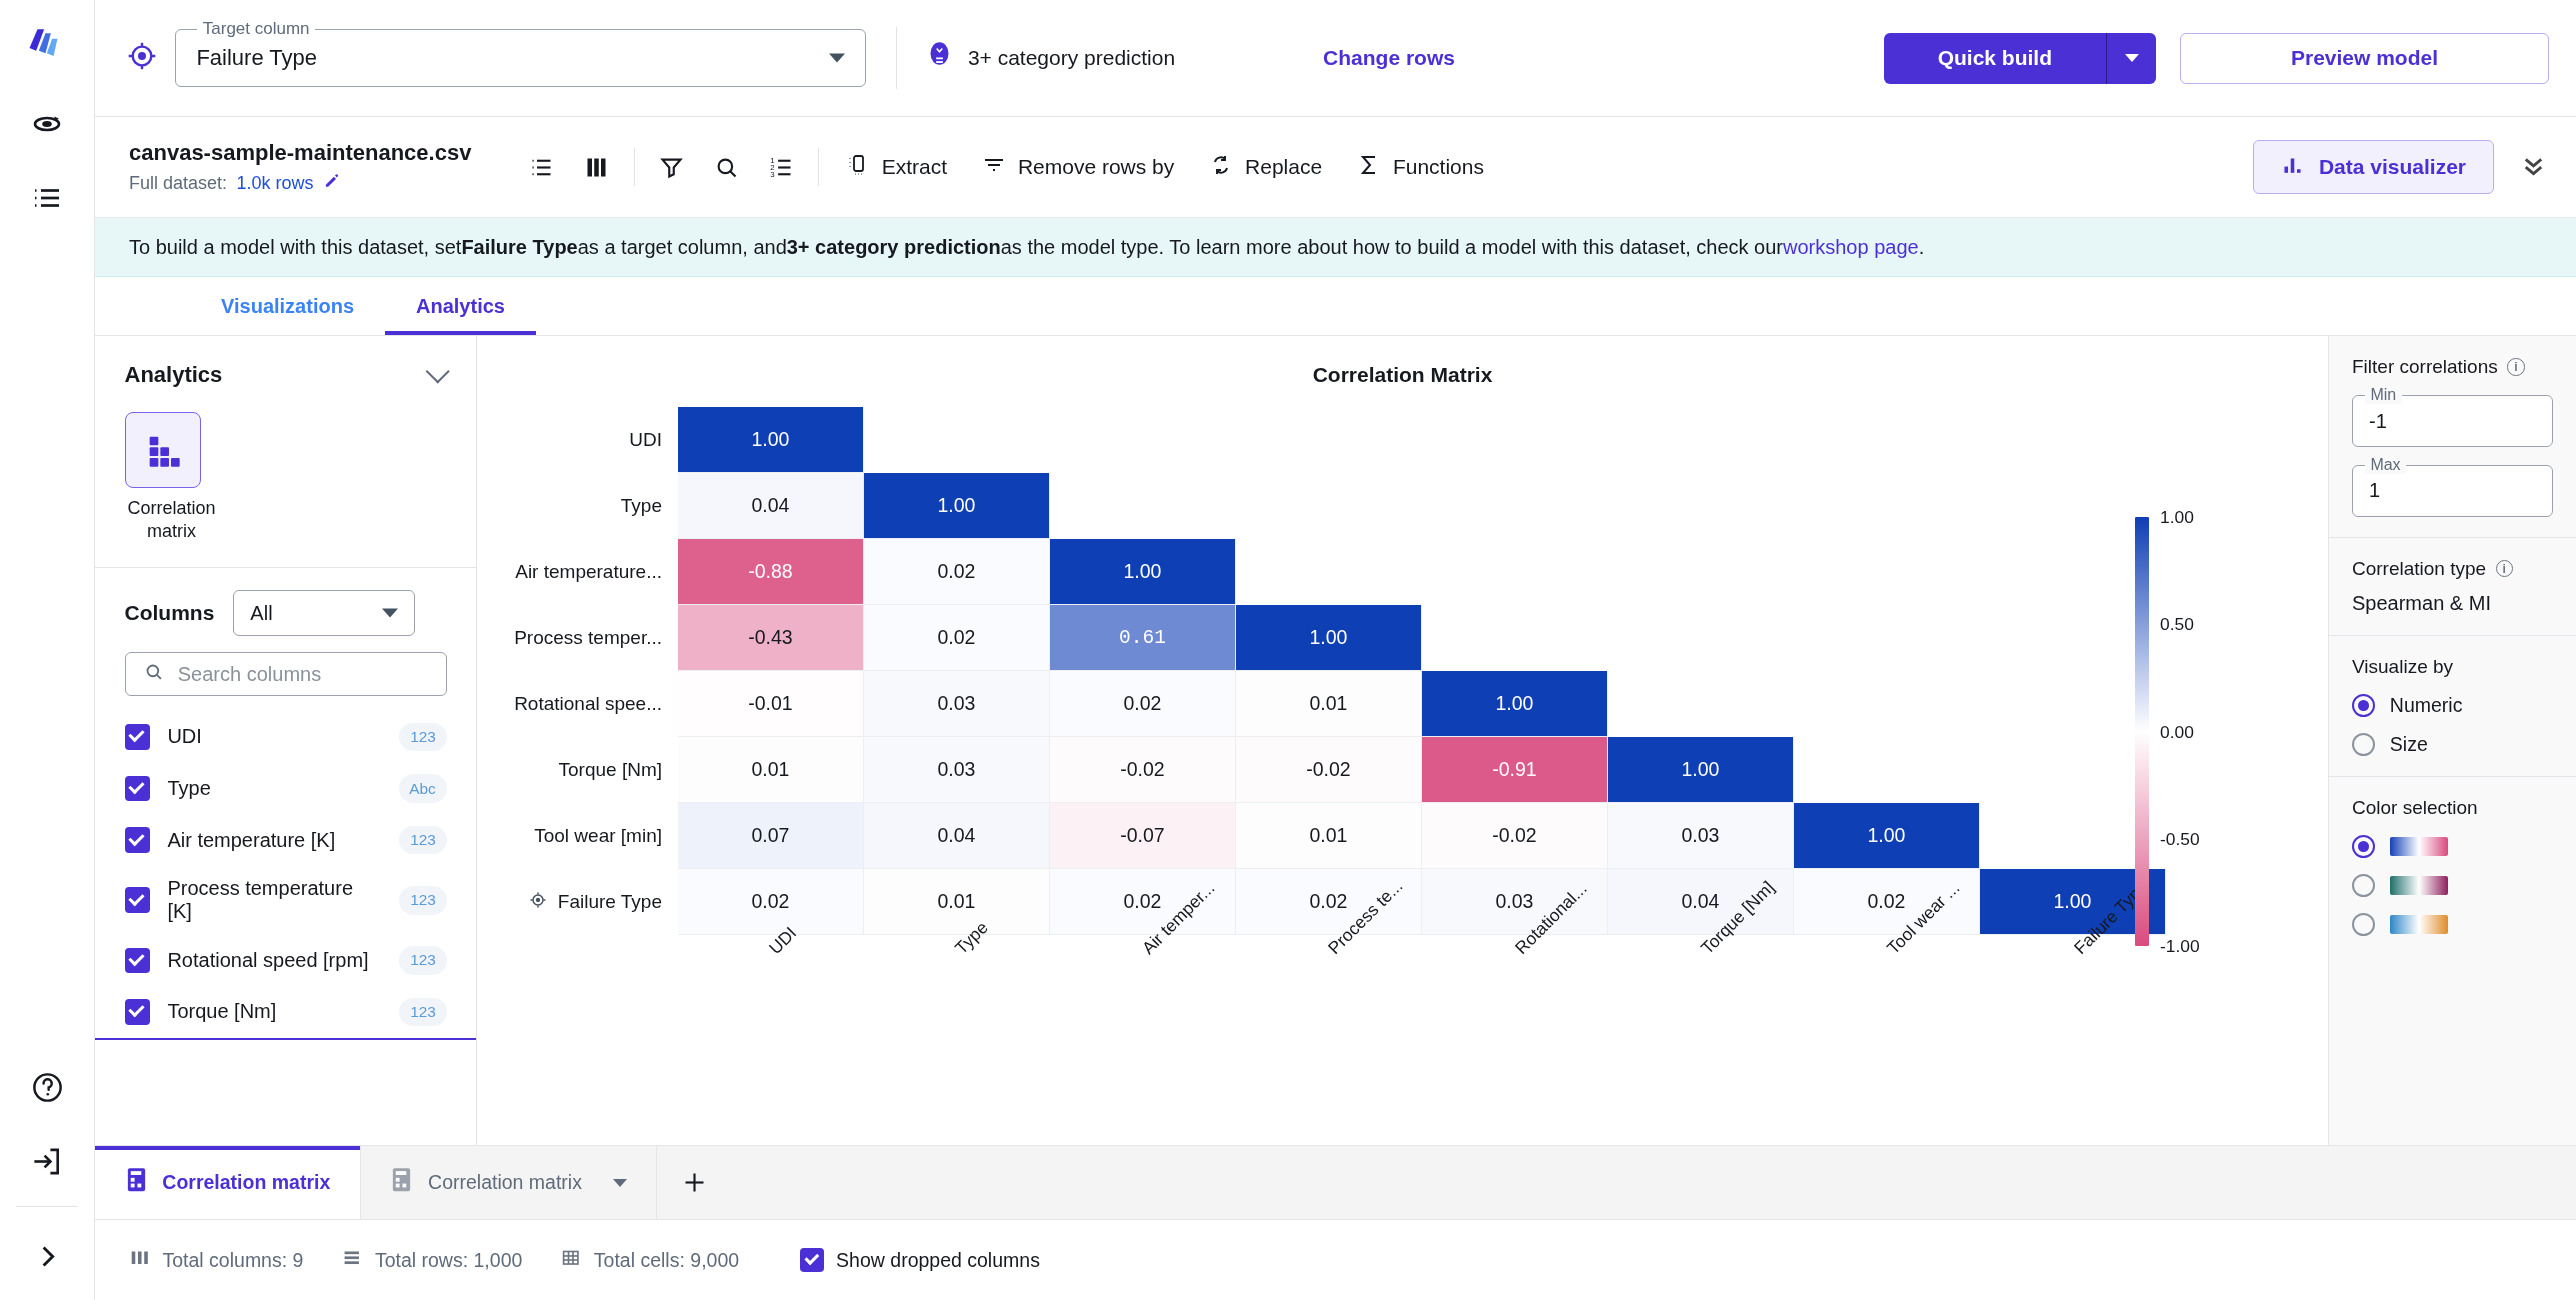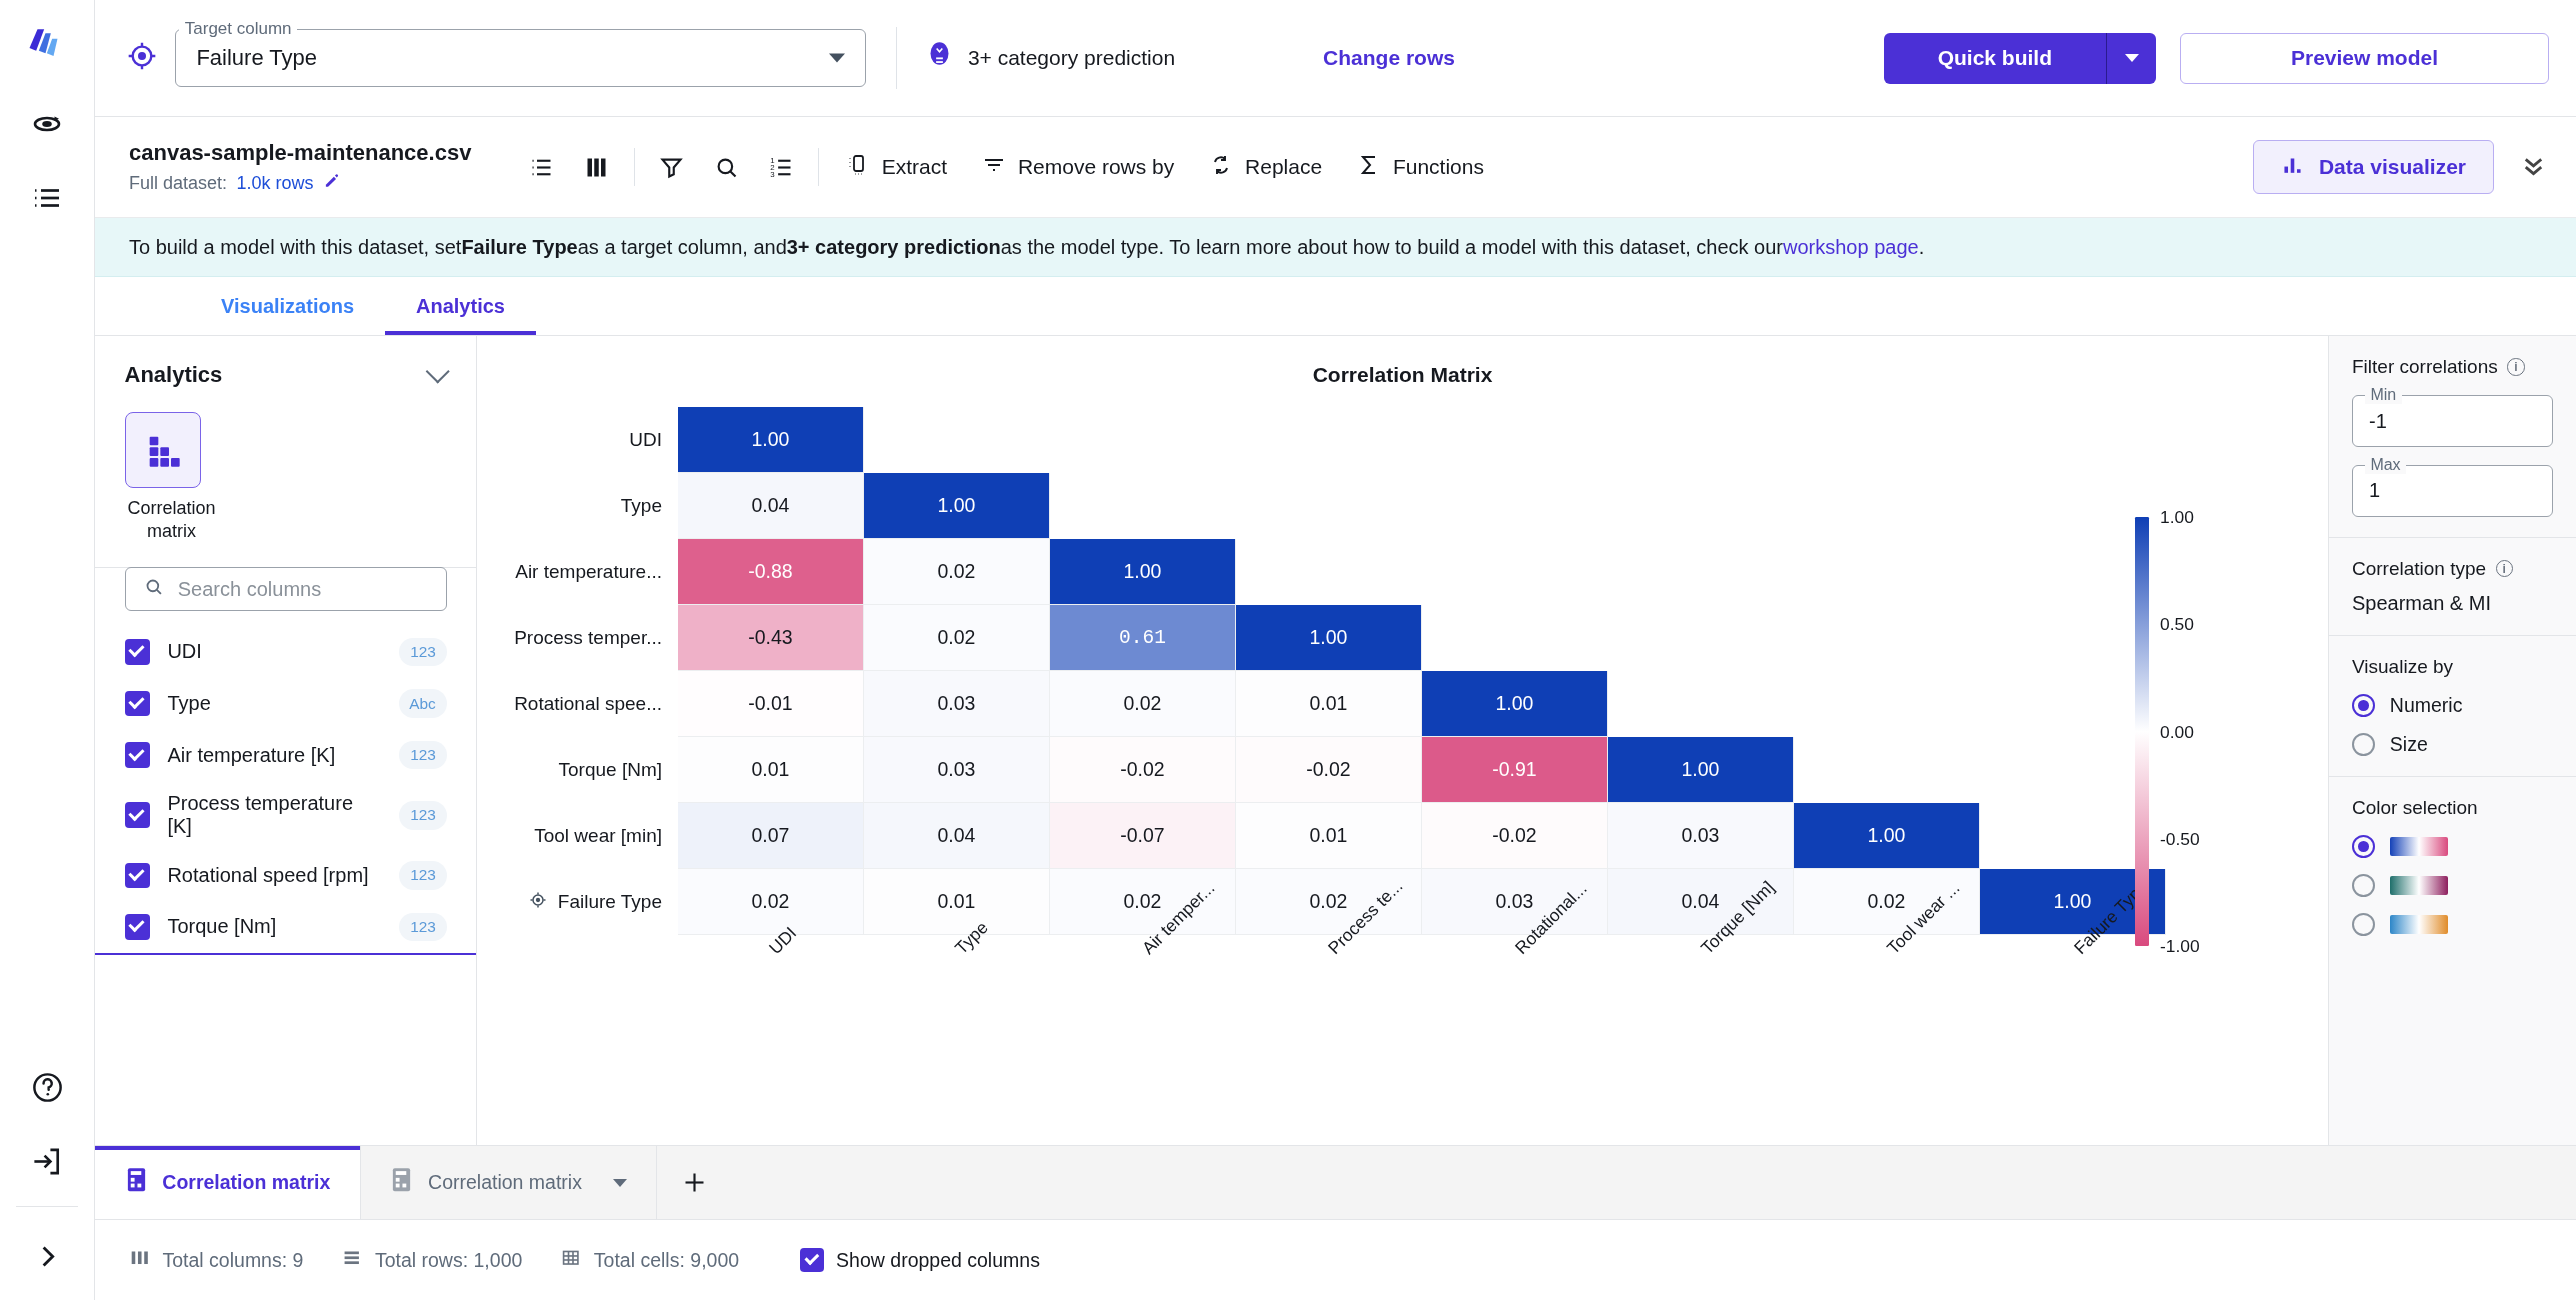--- a/index.html
+++ b/index.html
@@ -32,21 +32,21 @@
     height:117px; flex:0 0 117px; display:flex; align-items:center;
     border-bottom:0.7px solid #e3e5e8; background:#fff; padding:0 27px 0 0;
   }
   .target-wrap { display:flex; align-items:center; gap:17.4px; padding-left:31px; }
   .field {
     position:relative; width:691px; height:58px;
     border:0.7px solid #9ba2ab; border-radius:6px; background:#fff;
     display:flex; align-items:center; padding:0 20px;
   }
   .field-legend {
-    position:absolute; top:-10.7px; left:3px; background:#fff; padding:0 5.4px;
+    position:absolute; top:-10.7px; left:21px; background:#fff; padding:0 5.4px;
     font-size:17px; color:#5f6b7a; line-height:20px;
   }
   .field-value { font-size:22px; color:#16191f; }
   .caret-down {
     position:absolute; right:20px; top:50%; transform:translateY(-50%);
     width:0;height:0;border-left:8.7px solid transparent;border-right:8.7px solid transparent;
     border-top:9.4px solid #44515f;
   }
   .divider-v { width:0.7px; height:62px; background:#dfe3e8; margin:0 29.5px; }
   .predtype { display:flex; align-items:center; gap:14.8px; }
@@ -459,20 +459,27 @@
                 <rect x="26" y="26" width="13" height="13" rx="1.5"></rect>
               <rect x="10" y="42" width="13" height="13" rx="1.5"></rect>
                 <rect x="26" y="42" width="13" height="13" rx="1.5"></rect>
                 <rect x="42" y="42" width="13" height="13" rx="1.5"></rect>
             </svg>
           </div>
           <div class="viz-label">Correlation matrix</div>
         </div>
         <div class="lp-sep"></div>
 
+        <div class="cols-row">
+          <span class="cols-title">Columns</span>
+          <div class="select-all">
+            <span>All</span>
+            <span class="caret-down"></span>
+          </div>
+        </div>
 
         <div class="search-box">
           <span>
             <svg width="21.5" height="21.5" viewBox="0 0 24 24" fill="none" stroke="#5f6b7a" stroke-width="2">
               <circle cx="11" cy="11" r="6"></circle>
                 <line x1="15.5" y1="15.5" x2="20" y2="20"></line>
             </svg>
           </span>
           <input type="text" placeholder="Search columns" style="">
         </div>

